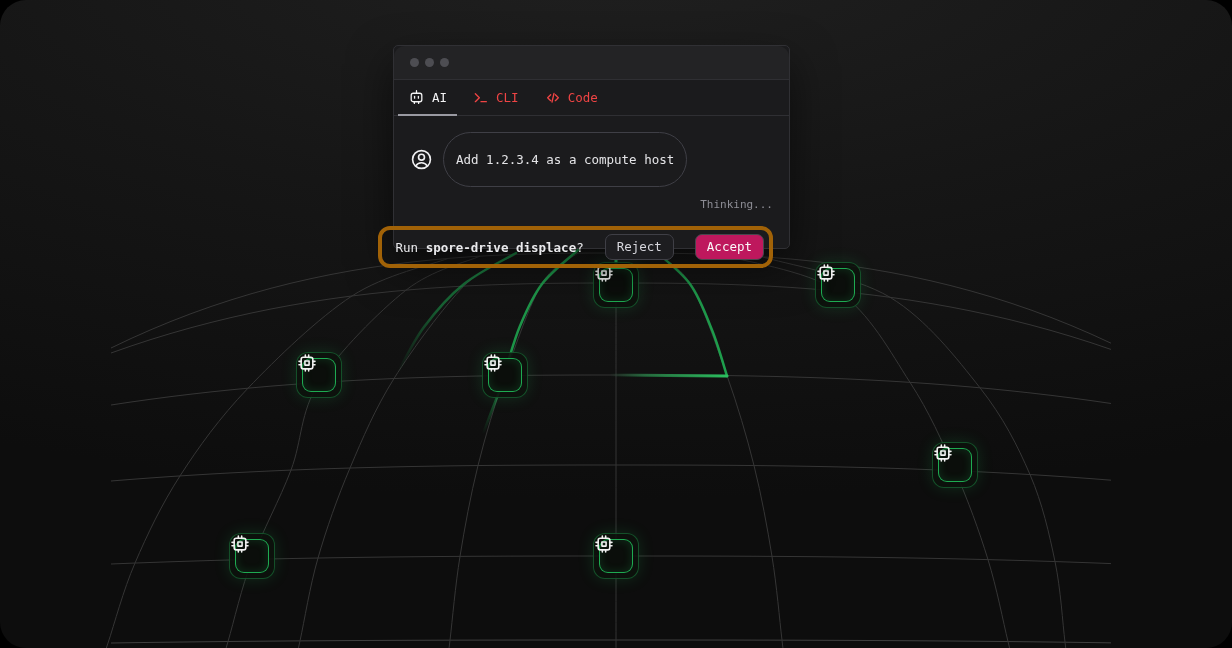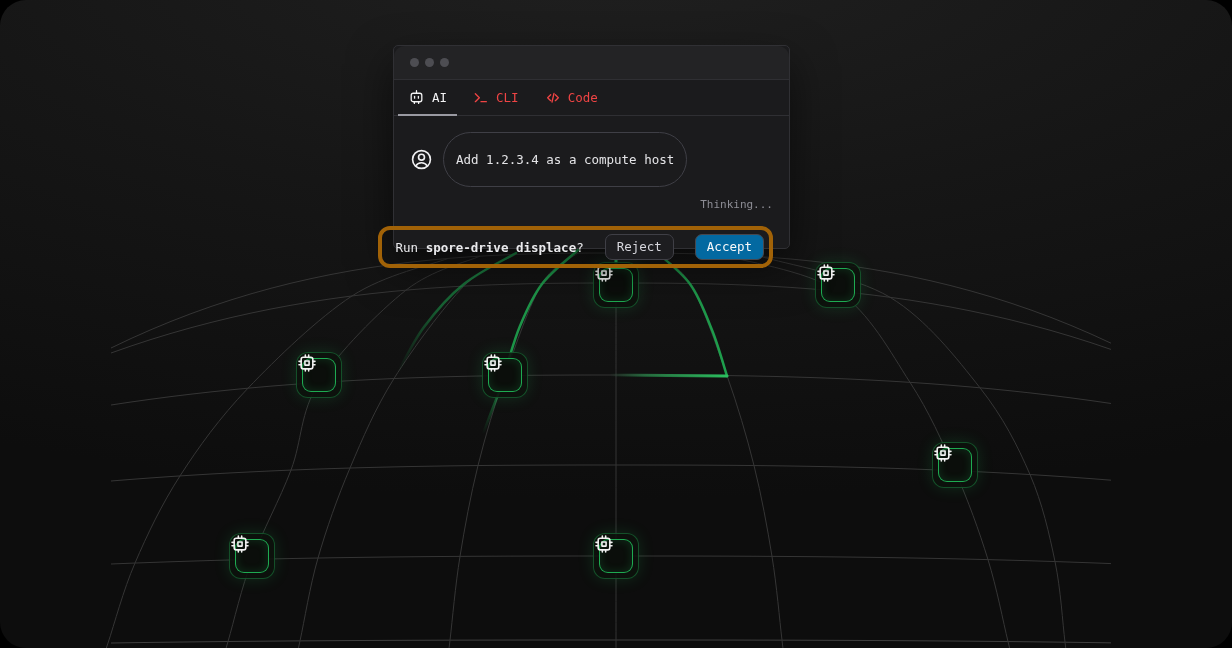--- a/index.html
+++ b/index.html
@@ -67,21 +67,21 @@
     display:flex;align-items:center;gap:21px;
     border:4px solid #a16207;border-radius:12px;padding:4px 5px 4px 14px;
   }
   .run-text{font-size:12.5px;color:#e9e9ec;white-space:nowrap;}
   .run-text .cmd{font-weight:700;}
   .btn{
     font-family:inherit;font-size:12.5px;line-height:1.45;padding:3px 11px;
     border-radius:7px;cursor:pointer;white-space:nowrap;
   }
   .btn-reject{border:1px solid #3f3f46;background:#1d1d20;color:#d6d6dc;}
-  .btn-accept{border:1px solid #47474d;background:#0369a1;color:#fafafa;}
+  .btn-accept{border:1px solid #47474d;background:#be185d;color:#fafafa;}
 </style>
 </head>
 <body>
 
 <div class="panel">
 
   <div class="scene">
     <svg id="grid-svg" width="1232" height="648" viewBox="0 0 1232 648">
         <path d="M111.0 348.00 L131.0 338.53 L151.0 329.66 L171.0 321.38 L191.0 313.67 L211.0 306.52 L231.0 299.92 L251.0 293.84 L271.0 288.28 L291.0 283.20 L311.0 278.61 L331.0 274.47 L351.0 270.77 L371.0 267.49 L391.0 264.61 L411.0 262.11 L431.0 259.98 L451.0 258.18 L471.0 256.70 L491.0 255.52 L511.0 254.60 L531.0 253.92 L551.0 253.46 L571.0 253.18 L591.0 253.04 L611.0 253.00 L631.0 253.01 L651.0 253.09 L671.0 253.30 L691.0 253.67 L711.0 254.23 L731.0 255.03 L751.0 256.08 L771.0 257.41 L791.0 259.04 L811.0 261.00 L831.0 263.32 L851.0 266.00 L871.0 269.08 L891.0 272.56 L911.0 276.48 L931.0 280.85 L951.0 285.68 L971.0 291.00 L991.0 296.82 L1011.0 303.16 L1031.0 310.03 L1051.0 317.45 L1071.0 325.44 L1091.0 334.02 L1111.0 343.19" fill="none" stroke="#353535" stroke-width="1"></path>
         <path d="M111.0 353.00 L131.0 346.02 L151.0 339.48 L171.0 333.38 L191.0 327.70 L211.0 322.44 L231.0 317.57 L251.0 313.10 L271.0 308.99 L291.0 305.26 L311.0 301.87 L331.0 298.82 L351.0 296.09 L371.0 293.68 L391.0 291.55 L411.0 289.72 L431.0 288.14 L451.0 286.82 L471.0 285.73 L491.0 284.86 L511.0 284.18 L531.0 283.68 L551.0 283.34 L571.0 283.13 L591.0 283.03 L611.0 283.00 L631.0 283.01 L651.0 283.07 L671.0 283.22 L691.0 283.49 L711.0 283.91 L731.0 284.49 L751.0 285.27 L771.0 286.25 L791.0 287.45 L811.0 288.90 L831.0 290.60 L851.0 292.58 L871.0 294.85 L891.0 297.41 L911.0 300.30 L931.0 303.52 L951.0 307.08 L971.0 311.00 L991.0 315.29 L1011.0 319.96 L1031.0 325.02 L1051.0 330.49 L1071.0 336.38 L1091.0 342.70 L1111.0 349.45" fill="none" stroke="#353535" stroke-width="1"></path>

